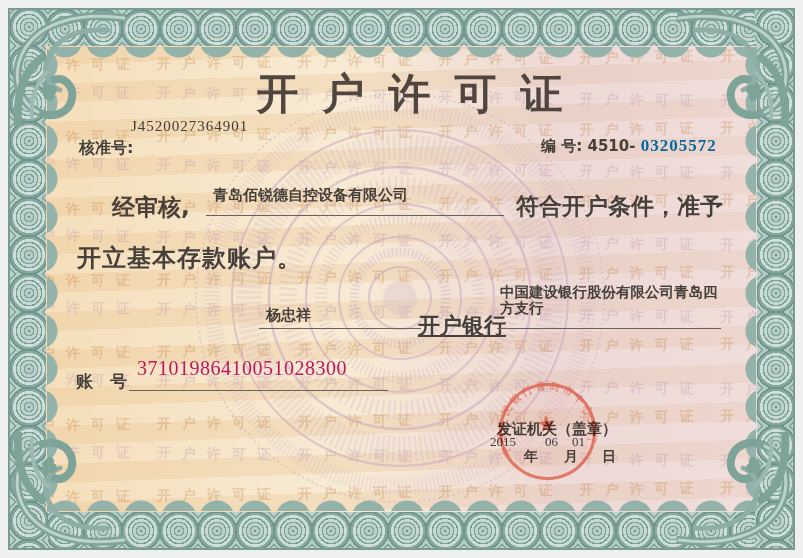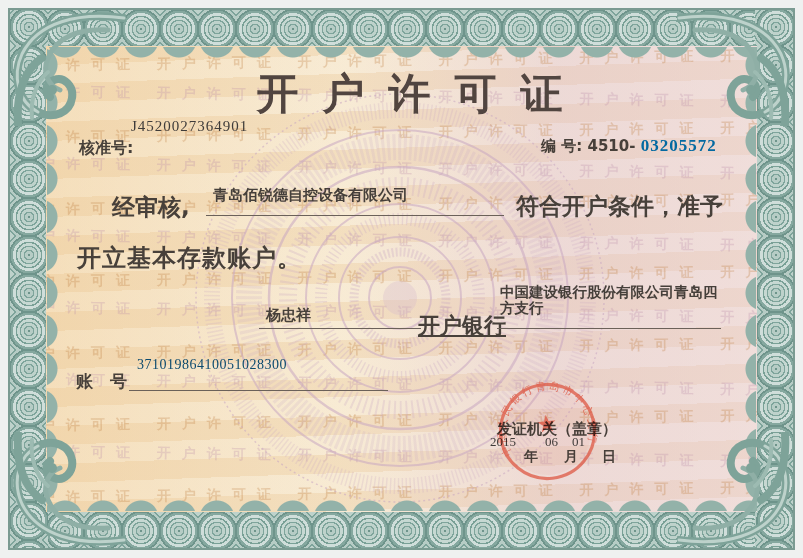--- a/index.html
+++ b/index.html
@@ -165,21 +165,21 @@
     <div class="abs lbl" style="left:77px;top:242px;font-size:24px;font-weight:700;letter-spacing:1px;">开立基本存款账户。</div>
 
     <div class="abs" style="left:266px;top:290px;font-size:15px;font-weight:600;margin-top:16px;">杨忠祥</div>
     <div class="abs rule" style="left:259px;top:328px;width:162px;"></div>
 
     <div class="abs lbl" style="left:418px;top:311px;font-size:22px;text-decoration:underline;">开户银行</div>
     <div class="abs" style="left:500px;top:284px;width:222px;font-size:14.5px;line-height:16px;font-weight:600;color:#453f3a;">中国建设银行股份有限公司青岛四方支行</div>
     <div class="abs rule" style="left:497px;top:328px;width:224px;"></div>
 
     <div class="abs lbl" style="left:76px;top:370px;font-size:17px;">账　号</div>
-    <div class="abs serif" style="left:137px;top:357px;font-size:14px;letter-spacing:0.5px;color:#0c4a6e;">37101986410051028300</div>
+    <div class="abs serif" style="left:137px;top:357px;font-size:20px;letter-spacing:0.5px;color:#be185d;">37101986410051028300</div>
     <div class="abs rule" style="left:129px;top:390px;width:259px;"></div>
 
     <div class="abs lbl" style="left:497px;top:420px;font-size:15px;">发证机关（盖章）</div>
     <div class="abs serif" style="left:490px;top:434px;font-size:13px;color:#3f3c3a;">2015</div>
     <div class="abs serif" style="left:545px;top:434px;font-size:13px;color:#3f3c3a;">06</div>
     <div class="abs serif" style="left:572px;top:434px;font-size:13px;color:#3f3c3a;">01</div>
     <div class="abs lbl" style="left:524px;top:448px;font-size:14px;">年</div>
     <div class="abs lbl" style="left:564px;top:448px;font-size:14px;">月</div>
     <div class="abs lbl" style="left:602px;top:448px;font-size:14px;">日</div>
 

